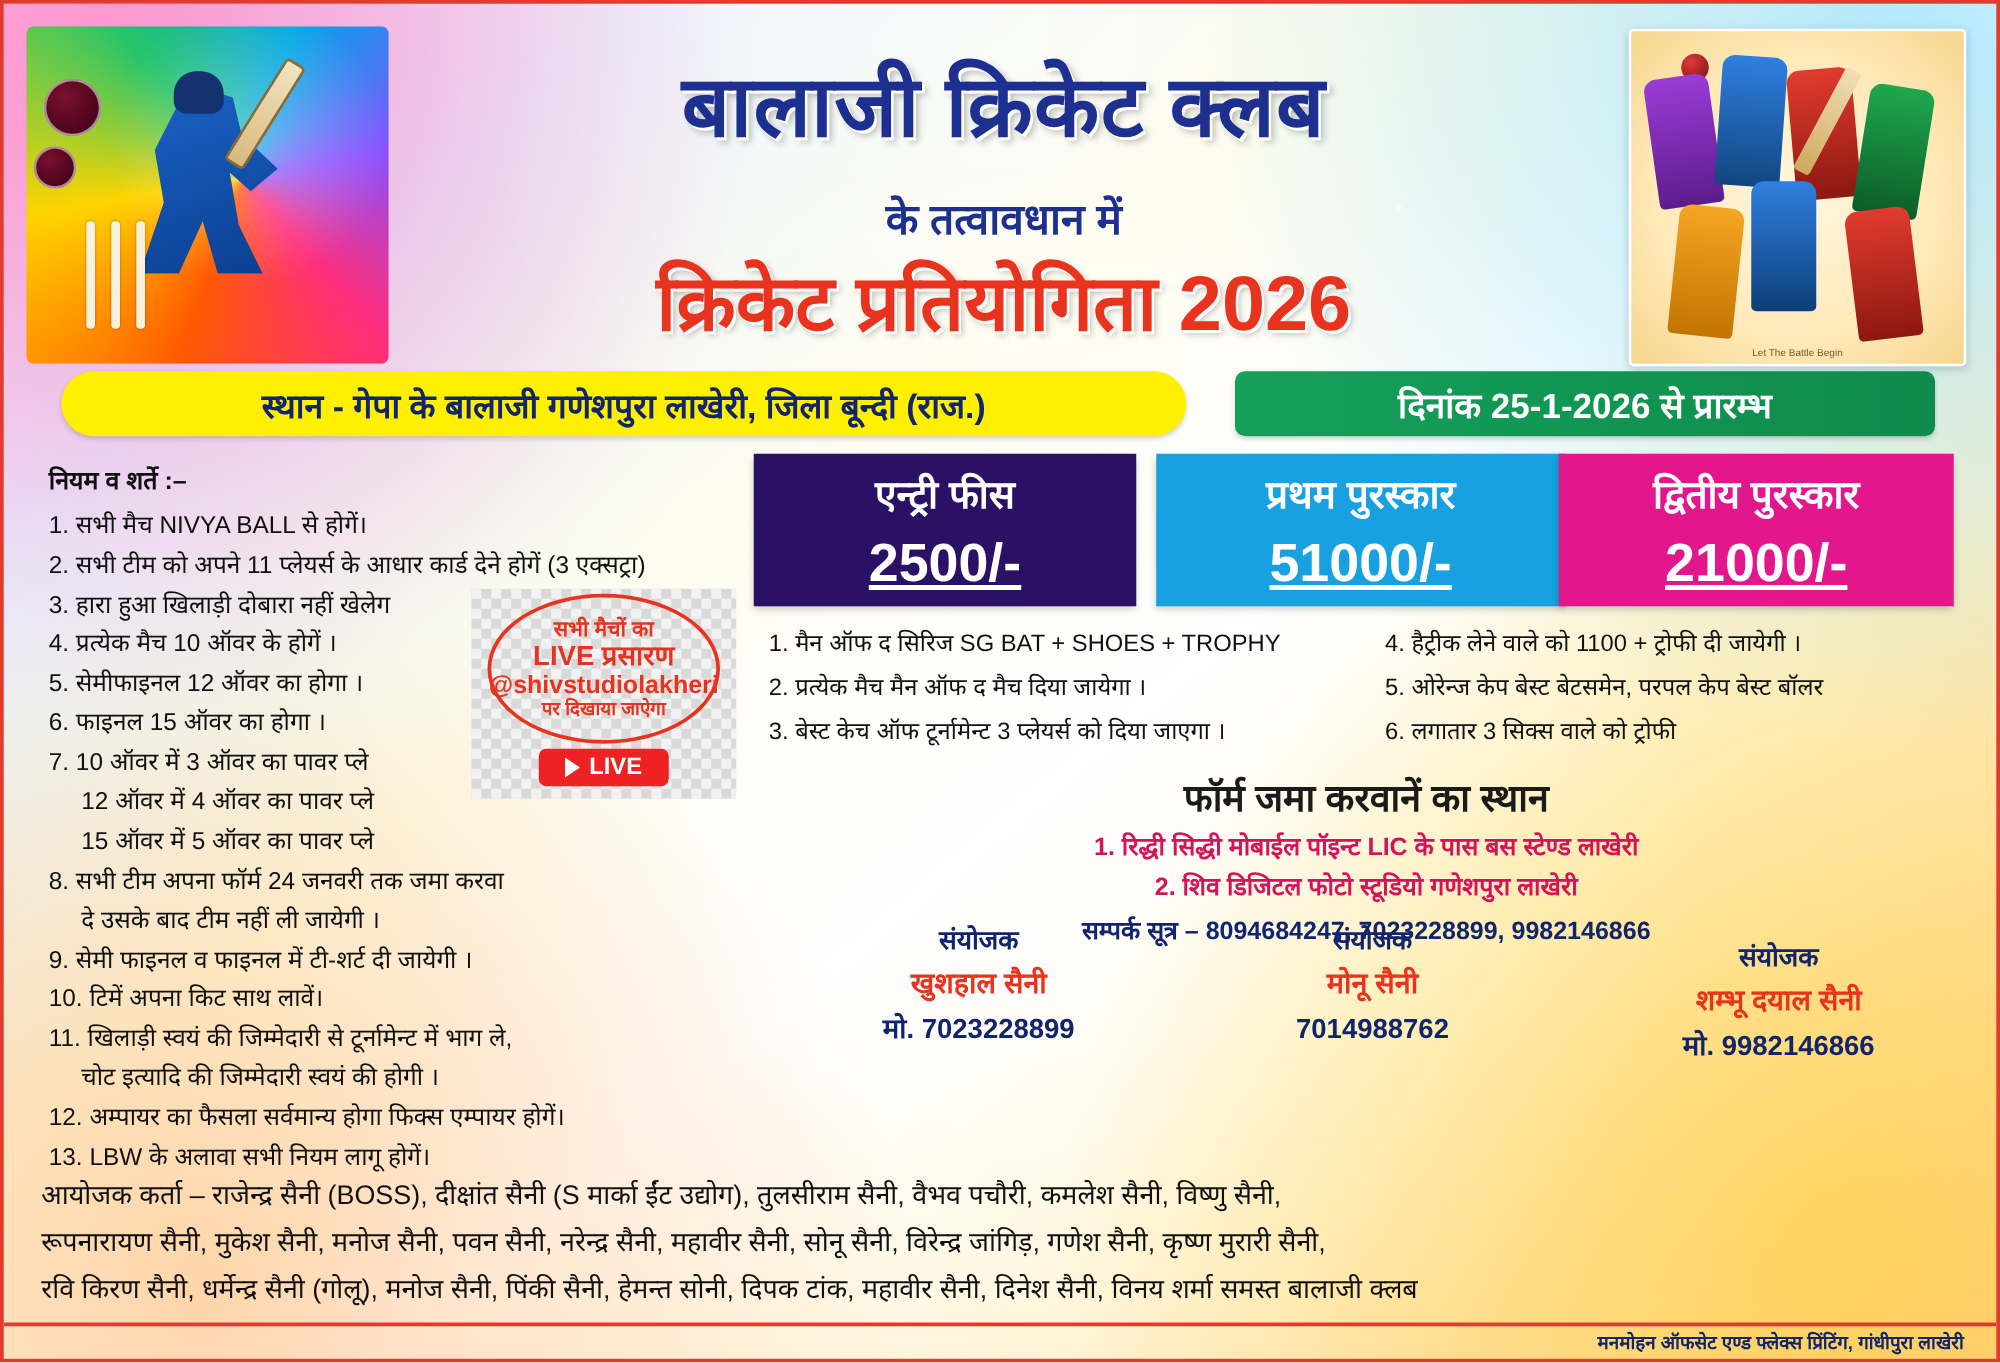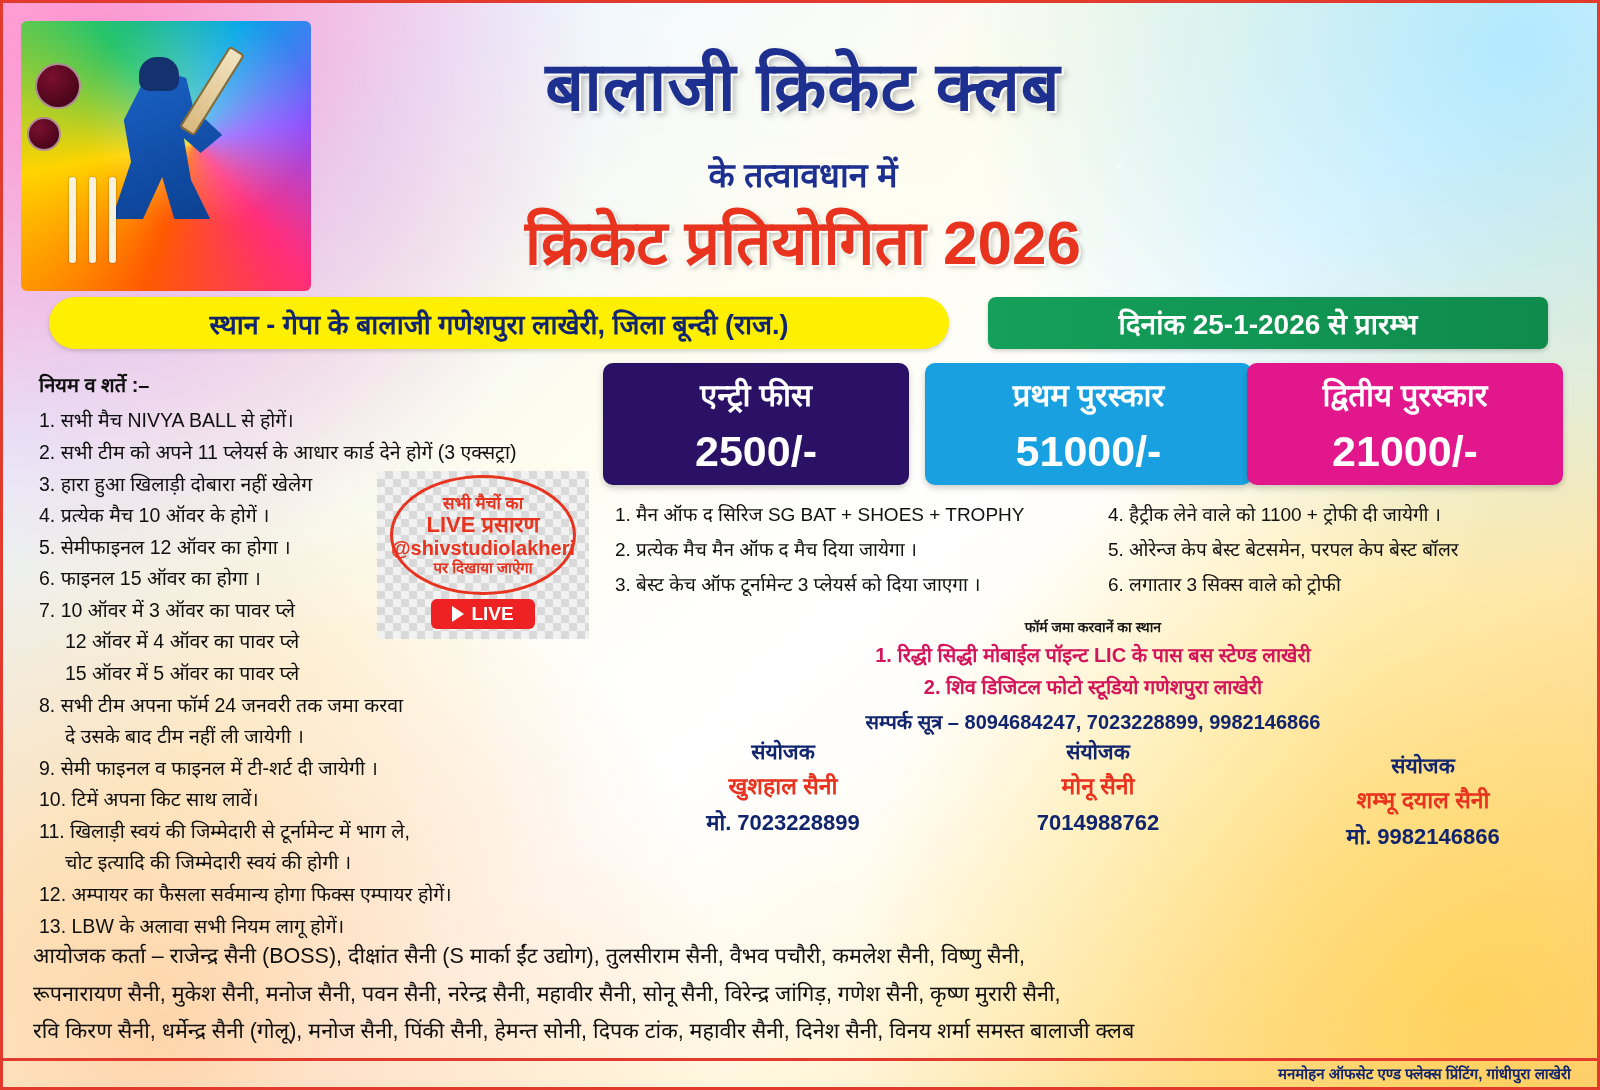--- a/index.html
+++ b/index.html
@@ -184,40 +184,40 @@
     color:#fff; font-weight:bold; font-size:19px;
     display:flex; align-items:center; justify-content:center; gap:7px;
   }
   .live-badge .tri {
     width:0;height:0;border-left:12px solid #fff;border-top:8px solid transparent;border-bottom:8px solid transparent;
   }
 
   
   .prizes { position:absolute; left:600px; top:4px; width:960px; height:128px; }
   .pbox {
-    position:absolute; top:0; height:122px; border-radius:10px;
+    position:absolute; top:0; height:122px; border-radius:0;
     display:flex; flex-direction:column; align-items:center; justify-content:center;
     color:#ffffff; box-shadow:0 3px 6px rgba(0,0,0,0.2);
   }
   .pbox .lbl { font-size:31px; font-weight:bold; }
-  .pbox .amt { font-size:43px; font-weight:bold; margin-top:12px; }
+  .pbox .amt { font-size:43px; font-weight:bold; margin-top:12px;text-decoration:underline; }
   .p1 { left:0px;   width:306px; background:#2a1166; }
   .p2 { left=0; left:322px; width:327px; background:#18a0e0; }
   .p3 { left:644px; width:316px; background:#e2178c; }
 
   
   .specials { position:absolute; left:600px; top:142px; width:980px; font-size:19px; color:#101010; }
   .specials .col { position:absolute; top:0; }
   .specials .colA { left:12px; width:500px; }
   .specials .colB { left:505px; width:470px; }
   .specials .row { margin-bottom:9px; white-space:nowrap; }
 
   
   .formsec { position:absolute; left:600px; top:258px; width:980px; text-align:center; color:#11246e; }
-  .formsec .ttl { font-size:14px; font-weight:bold; color:#1a1a1a; }
+  .formsec .ttl { font-size:30px; font-weight:bold; color:#1a1a1a; }
   .formsec .ln { font-size:20px; color:#d4145a; font-weight:bold; margin-top:5px; }
   .formsec .contact { font-size:20px; color:#11246e; font-weight:bold; margin-top:8px; }
 
   
   .sanyojak { position:absolute; left:600px; top:378px; width:980px; height:150px; }
   .sblk { position:absolute; top:0; text-align:center; }
   .sblk .role { font-size:21px; font-weight:bold; color:#11246e; }
   .sblk .nm { font-size:23px; font-weight:bold; color:#e8331f; margin-top:4px; }
   .sblk .ph { font-size:22px; font-weight:bold; color:#11246e; margin-top:6px; line-height:1.45; }
   .s1 { left:30px;  width:300px; }
@@ -255,20 +255,32 @@
           <i></i>
           <i></i>
           <i></i>
         </div>
     </div>
 
     <div class="club-title">बालाजी क्रिकेट क्लब</div>
     <div class="club-sub">के तत्वावधान में</div>
     <div class="event-title">क्रिकेट प्रतियोगिता 2026</div>
 
+    <div class="art-right">
+      <div class="ball2"></div>
+      <div class="fig f1"></div>
+      <div class="fig f2"></div>
+      <div class="fig f3"></div>
+      <div class="fig f4"></div>
+      <div class="bat2"></div>
+      <div class="fig f5"></div>
+      <div class="fig f6"></div>
+      <div class="fig f7"></div>
+      <div class="caption">Let The Battle Begin</div>
+    </div>
   </div>
 
   <div class="banner-row">
     <div class="venue-pill">स्थान - गेपा के बालाजी गणेशपुरा लाखेरी, जिला बून्दी (राज.)</div>
     <div class="date-pill">दिनांक 25-1-2026 से प्रारम्भ</div>
   </div>
 
   <div class="body-wrap">
 
     <div class="rules">

